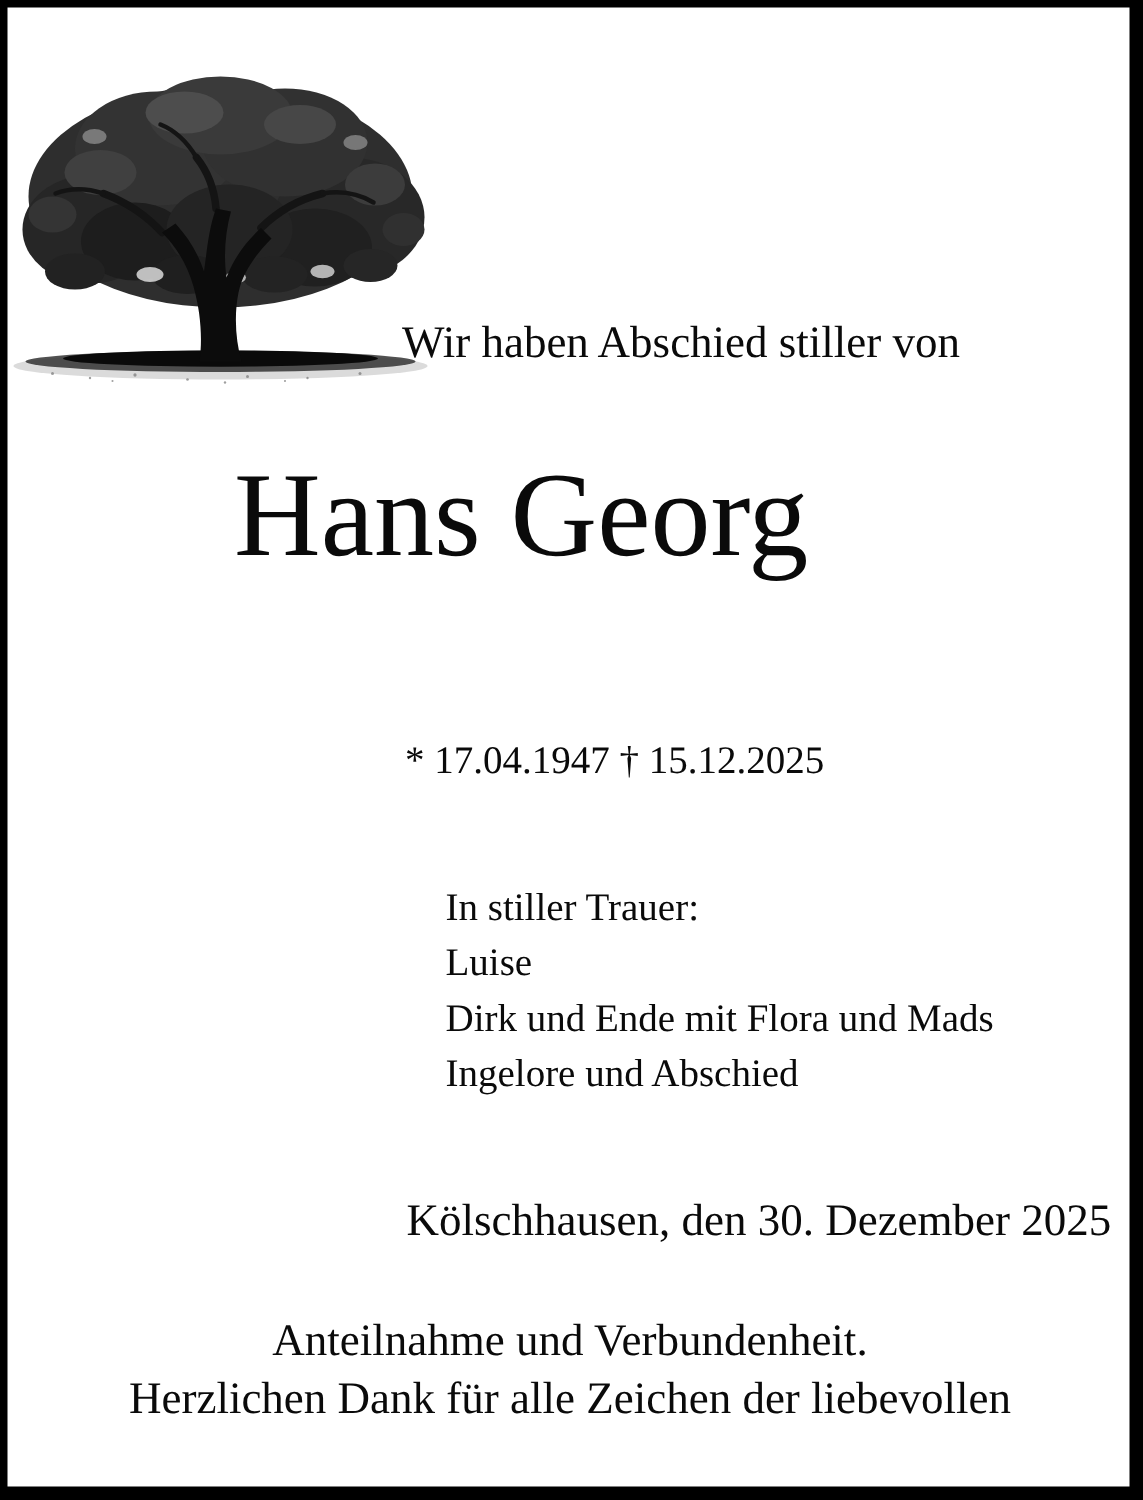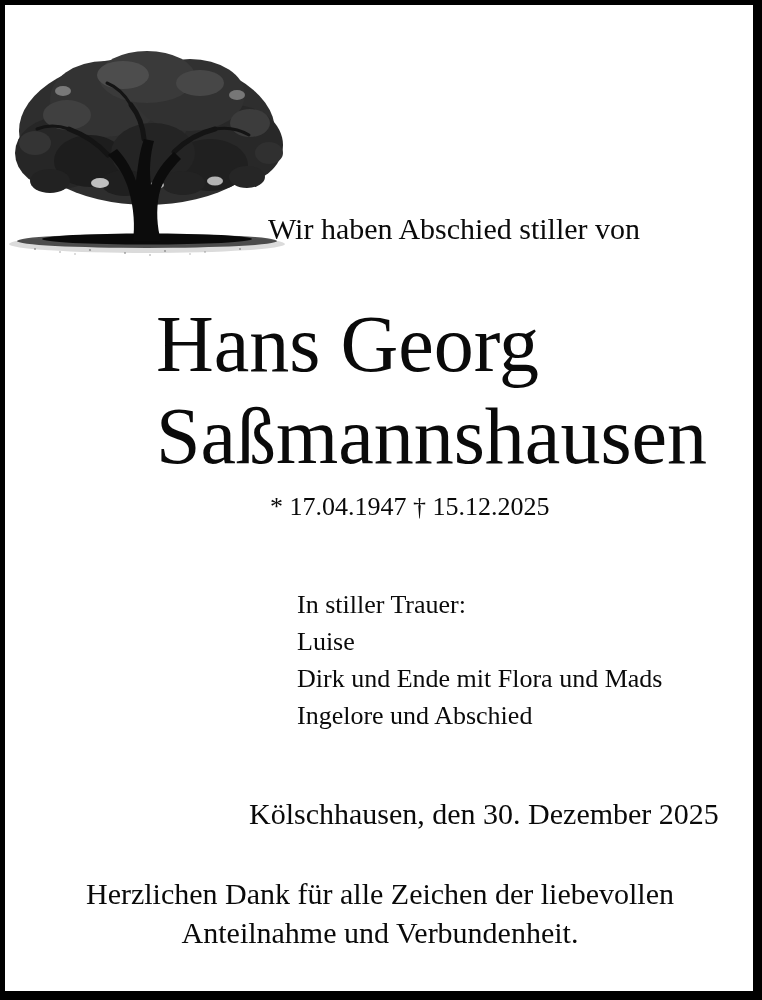--- a/index.html
+++ b/index.html
@@ -35,21 +35,21 @@
     letter-spacing: 0px;
     margin-left: 10px;
   }
 
   .dates { left: 265px; top: 487px; font-size: 26px; }
   .dates .death { }
 
   .mourning { left: 264px; top: 581px; font-size: 26px; line-height: 37px; margin-left: 28px; }
   .mourning .mourner { font-weight: normal; }
 
-  .place-date { left: 244px; top: 792px; font-size: 30px; }
+  .place-date { left: 266px; top: 792px; font-size: 30px; }
 
   .thanks {
     left: 2px; right: 0; top: 869px;
     text-align: center;
     font-size: 30px;
     line-height: 39px;
   }
 </style>
 </head>
 <body>
@@ -114,35 +114,34 @@
 
       <path d="M128,208 C130,193 129,176 124,158 C120,144 113,132 103,122 L112,116 C121,126 127,136 131,148 C133,134 134,120 139,106 L149,108 C145,122 144,138 146,152 C151,139 159,128 169,119 L176,126 C166,136 157,148 154,162 C151,177 152,194 156,208 Z" fill="#0c0c0c"></path>
     </svg>
   </div>
 
 
   <div class="abs intro">Wir haben Abschied stiller von</div>
 
   <div class="abs name">
     <div>Hans Georg</div>
-    <div>Saßmannshausen</div>
   </div>
 
   <div class="abs dates">
     <span class="birth">* 17.04.1947</span>
     <span class="death">† 15.12.2025</span>
   </div>
 
   <div class="abs mourning">
     <div>In stiller Trauer:</div>
     <div class="mourner">Luise</div>
     <div class="mourner">Dirk und Ende mit Flora und Mads</div>
     <div class="mourner">Ingelore und Abschied</div>
   </div>
 
   <div class="abs place-date">Kölschhausen, den 30. Dezember 2025</div>
 
   <div class="abs thanks">
+    <div>Anteilnahme und Verbundenheit.</div>
     <div>Herzlichen Dank für alle Zeichen der liebevollen</div>
-    <div>Anteilnahme und Verbundenheit.</div>
   </div>
 
 </div>
 
 </body></html>

